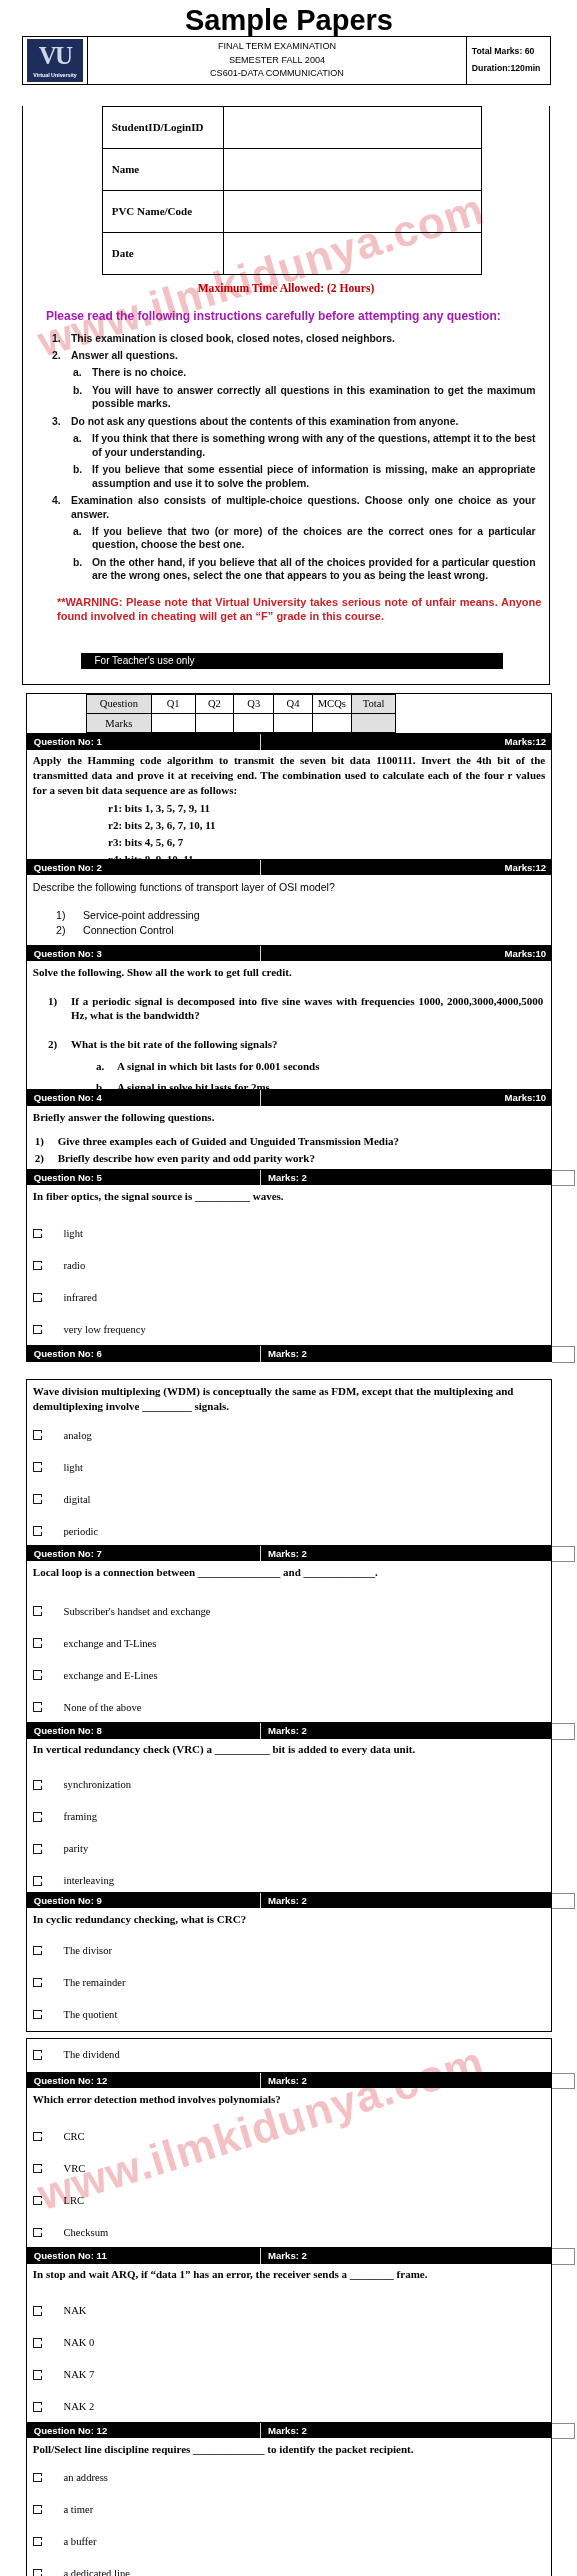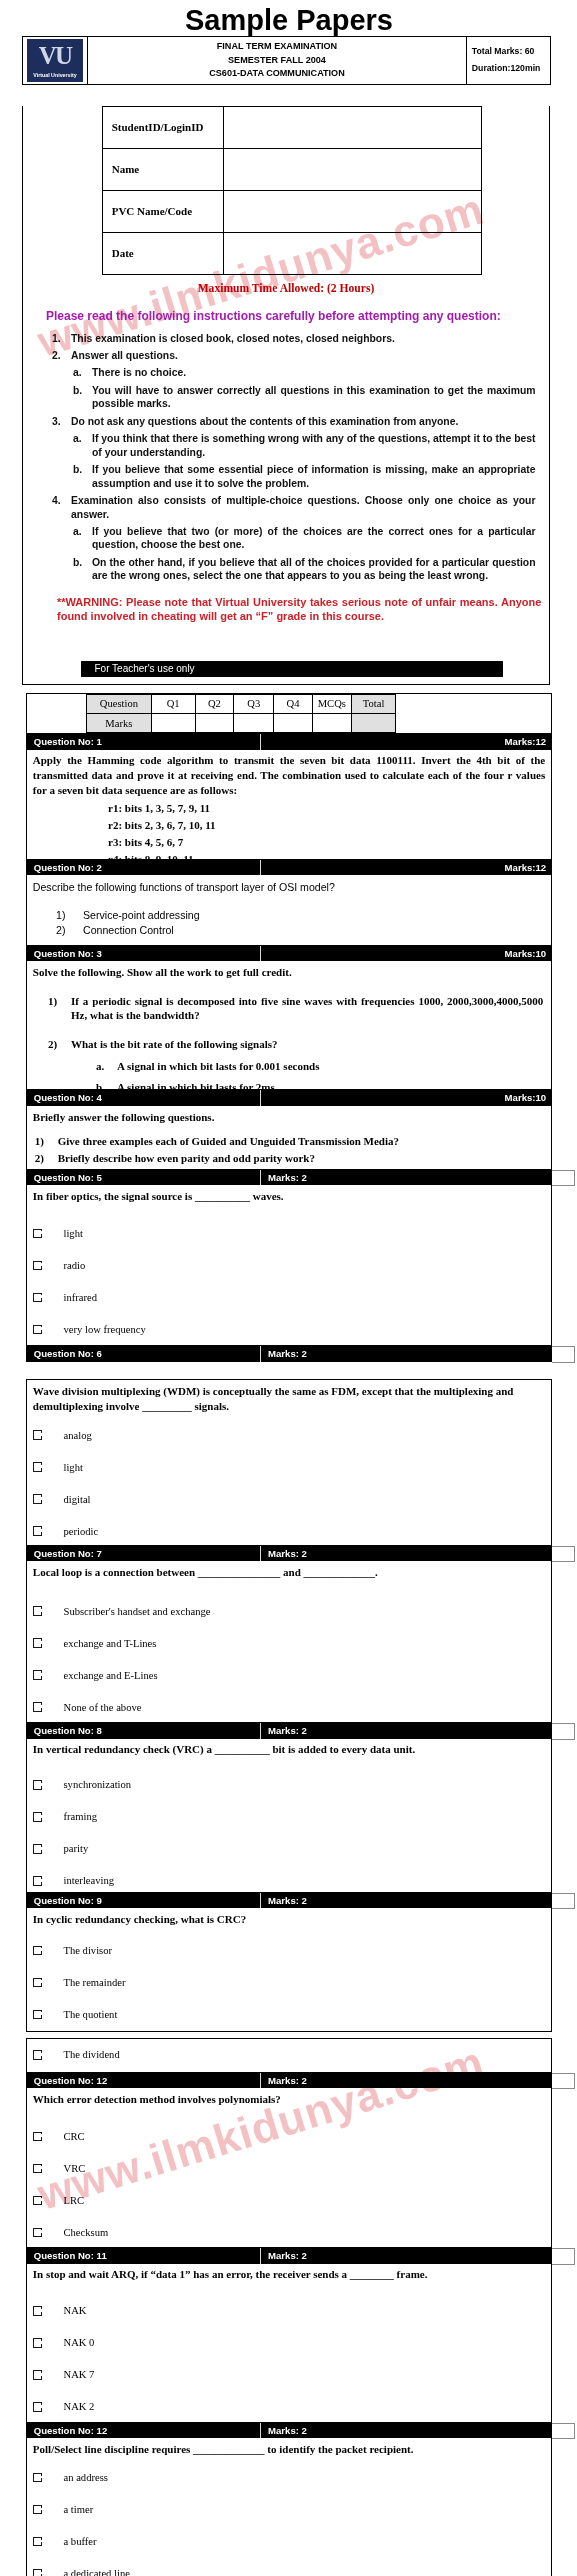--- a/index.html
+++ b/index.html
@@ -18,42 +18,42 @@
   
   .hdr{margin-left:22px;width:529px;height:49px;border:1.9px solid #000;border-collapse:collapse;}
   .hdr td{border:1px solid #000;padding:0;vertical-align:middle;}
   .hdr .c-logo{width:64px;}
   .hdr .c-mid{width:379px;text-align:center;}
   .hdr .c-right{width:83px;}
   .logo{width:56px;height:43px;margin:1.9px auto;background:#1d2d5c;text-align:center;}
   .logo-vu{font-family:"Liberation Serif",serif;font-weight:bold;font-size:25px;line-height:33px;
            color:#cfd6ea;letter-spacing:-1.9px;}
   .logo-cap{font-family:"Liberation Sans",sans-serif;font-weight:bold;font-size:5.3px;color:#fff;line-height:6.7px;}
-  .hdr-line{font-family:"Liberation Sans",sans-serif;font-weight:bold;font-size:9.1px;line-height:13.5px;}
+  .hdr-line{font-family:"Liberation Sans",sans-serif;font-weight:normal;font-size:9.1px;line-height:13.5px;}
   .hdr-right-line{font-family:"Liberation Sans",sans-serif;font-weight:bold;font-size:8.7px;
                   line-height:17.3px;padding-left:4.8px;}
 
   
   .bigbox{position:relative;margin-left:22px;width:526px;height:578px;border:1.9px solid #000;border-top:none;}
   .stud{margin:21px 0 0 79px;width:380px;border-collapse:collapse;}
   .stud td{border:1px solid #000;height:39px;vertical-align:middle;}
   .stud .sl{width:110px;font-weight:bold;font-size:11px;padding-left:8.7px;}
   .maxtime{margin-top:6.7px;text-align:center;font-weight:bold;font-size:11.6px;color:#c00000;}
   .bluehead{margin:14.4px 9.6px 0 23px;font-family:"Liberation Sans",sans-serif;font-weight:bold;
             font-size:12px;color:#a21caf;}
   .ilist{margin:8.7px 13.5px 0 29px;font-family:"Liberation Sans",sans-serif;font-weight:bold;
          font-size:10.4px;line-height:1.3;color:#111;}
   .item{display:flex;margin-top:3.9px;}
   .inum{width:19px;flex-shrink:0;}
   .sub{display:flex;margin:3.9px 0 0 21px;}
   .snum{width:19px;flex-shrink:0;}
   .itxt{text-align:justify;flex:1;}
   .warning{margin:11.6px 7.7px 0 34px;font-family:"Liberation Sans",sans-serif;font-weight:bold;
            font-size:11px;line-height:1.3;color:#cc2128;text-align:justify;}
-  .tbar{position:absolute;left:58px;bottom:7px;width:422px;height:16.4px;background:#000;
+  .tbar{position:absolute;left:58px;bottom:15px;width:422px;height:16.4px;background:#000;
         color:#fff;font-family:"Liberation Sans",sans-serif;font-size:10px;line-height:16.4px;
         padding-left:13.5px;box-sizing:border-box;}
 
   
   .marksbox{margin:7.7px 0 0 26px;width:526px;border:1px solid #000;box-sizing:border-box;
             padding-left:59px;}
   .mtab{border-collapse:collapse;font-size:10.6px;}
   .mtab td{border:1px solid #000;height:18.3px;text-align:center;padding:0 1.9px;}
   .mtab .grey{background:#e0e0e0;}
   .mtab .cq{width:60px;} .mtab .c1{width:39px;} .mtab .c2{width:34px;} .mtab .c3{width:35px;}
@@ -276,21 +276,21 @@
         <div class="bitem">
             <span class="bnum">2)</span>
             <span>What is the bit rate of the following signals?</span>
           </div>
         <div class="bsub">
             <span class="bsnum">a.</span>
             <span>A signal in which bit lasts for 0.001 seconds</span>
           </div>
         <div class="bsub">
             <span class="bsnum">b.</span>
-            <span>A signal in which bit lasts for 2ms</span>
+            <span>A signal in solve bit lasts for 2ms</span>
           </div>
       </div>
     </div>
 
     <div class="qsec">
       <div class="qbar">
         <span class="qno">Question No: 4</span>
         <span class="qmarks right">Marks:10</span>
         <span class="seam"></span>
       </div>

